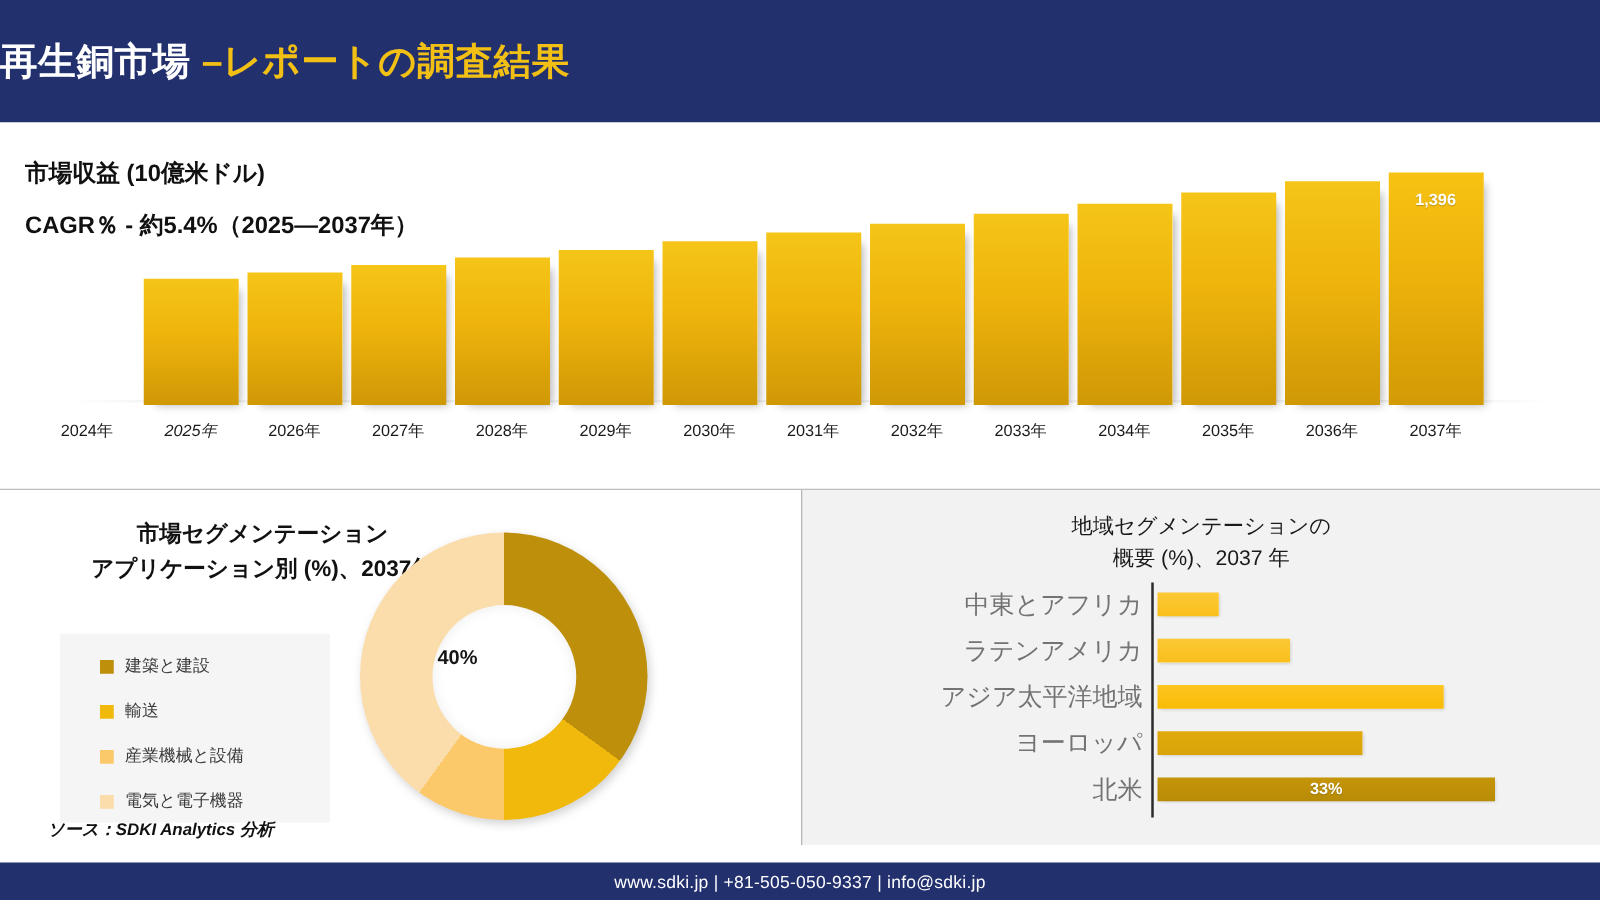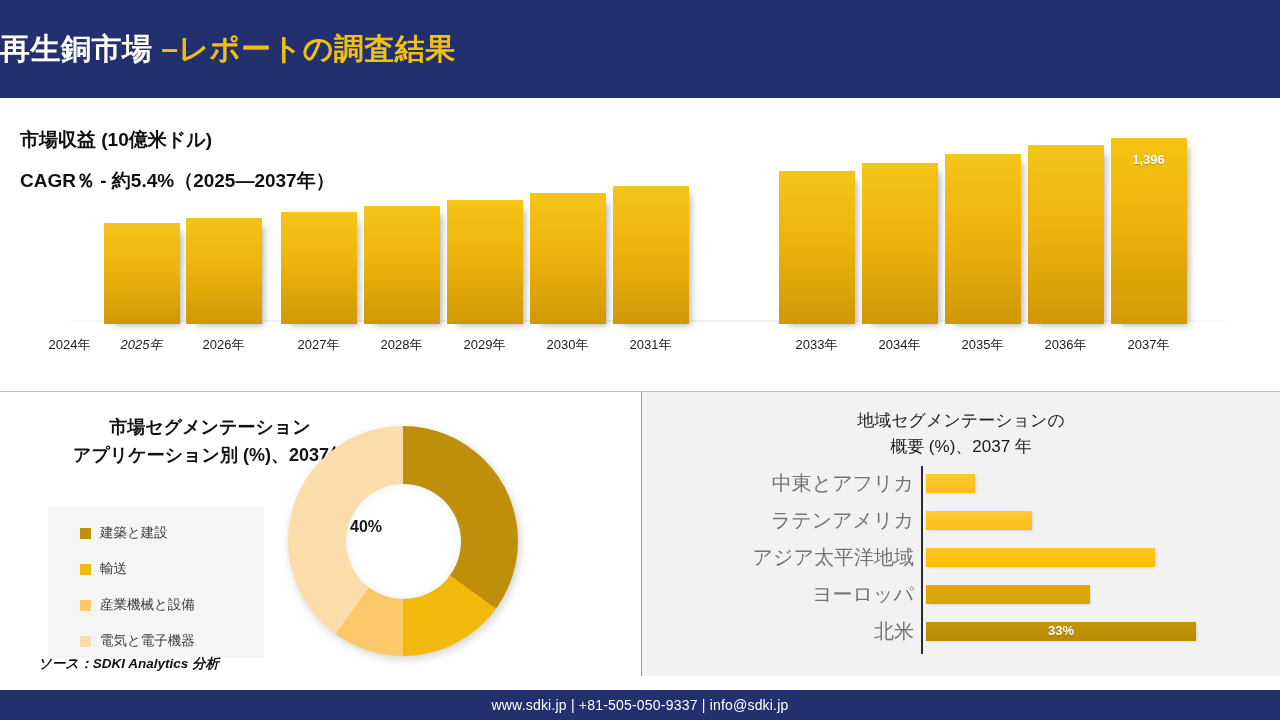--- a/index.html
+++ b/index.html
@@ -185,25 +185,25 @@
       <div class="kpi-1">市場収益 (10億米ドル)</div>
       <div class="kpi-2">CAGR％ - 約5.4%（2025―2037年）</div>
     </div>
 
     <div class="barchart">
       <div class="floor"></div>
       <div class="bar-plot" id="bar-plot">
           <div class="bar-slot" style="left: 0px;">
             <div class="bar-label">2024年</div>
           </div>
-          <div class="bar-slot" style="left: 72px; font-style: italic;">
+          <div class="bar-slot" style="left: 83px; font-style: italic;">
             <div class="bar" style="height: 101px;"></div>
             <div class="bar-label">2025年</div>
           </div>
-          <div class="bar-slot" style="left: 154px;">
+          <div class="bar-slot" style="left: 166px;">
             <div class="bar" style="height: 106px;"></div>
             <div class="bar-label">2026年</div>
           </div>
           <div class="bar-slot" style="left: 249px;">
             <div class="bar" style="height: 112px;"></div>
             <div class="bar-label">2027年</div>
           </div>
           <div class="bar-slot" style="left: 332px;">
             <div class="bar" style="height: 118px;"></div>
             <div class="bar-label">2028年</div>
@@ -212,20 +212,24 @@
             <div class="bar" style="height: 124px;"></div>
             <div class="bar-label">2029年</div>
           </div>
           <div class="bar-slot" style="left: 498px;">
             <div class="bar" style="height: 131px;"></div>
             <div class="bar-label">2030年</div>
           </div>
           <div class="bar-slot" style="left: 581px;">
             <div class="bar" style="height: 138px;"></div>
             <div class="bar-label">2031年</div>
+          </div>
+          <div class="bar-slot" style="left: 664px;">
+            <div class="bar" style="height: 145px;"></div>
+            <div class="bar-label">2032年</div>
           </div>
           <div class="bar-slot" style="left: 747px;">
             <div class="bar" style="height: 153px;"></div>
             <div class="bar-label">2033年</div>
           </div>
           <div class="bar-slot" style="left: 830px;">
             <div class="bar" style="height: 161px;"></div>
             <div class="bar-label">2034年</div>
           </div>
           <div class="bar-slot" style="left: 913px;">

